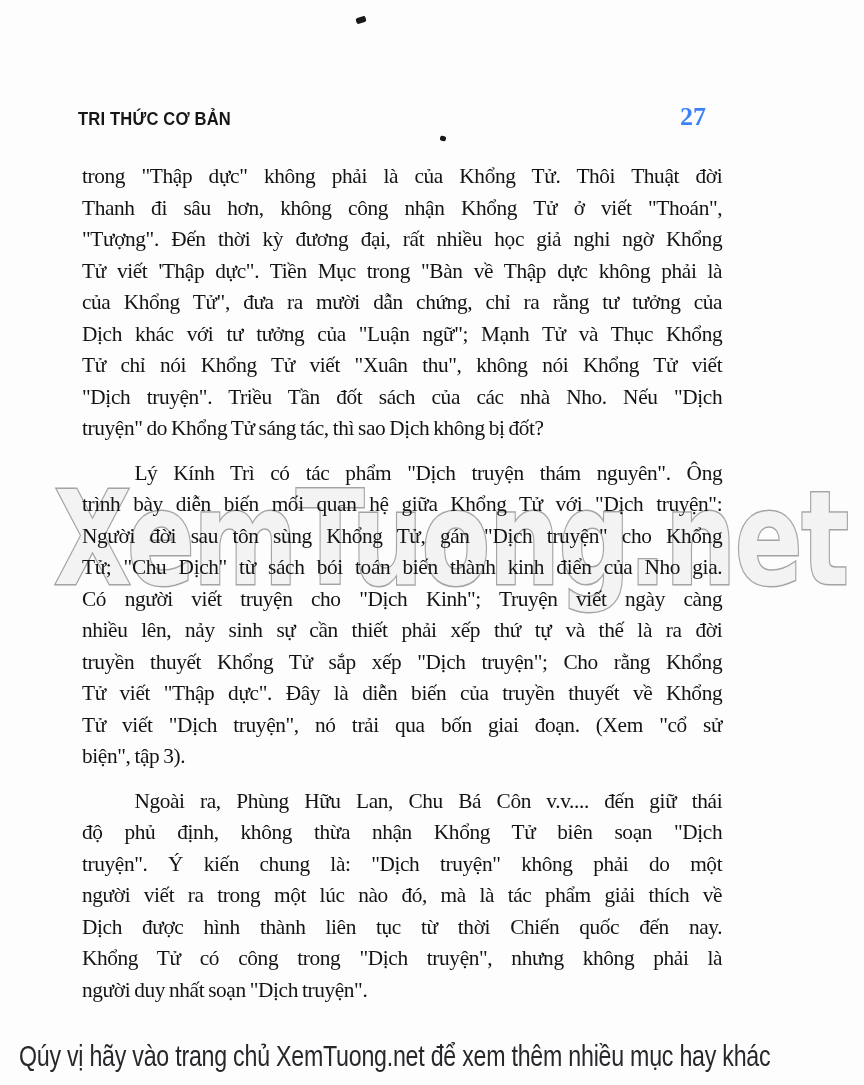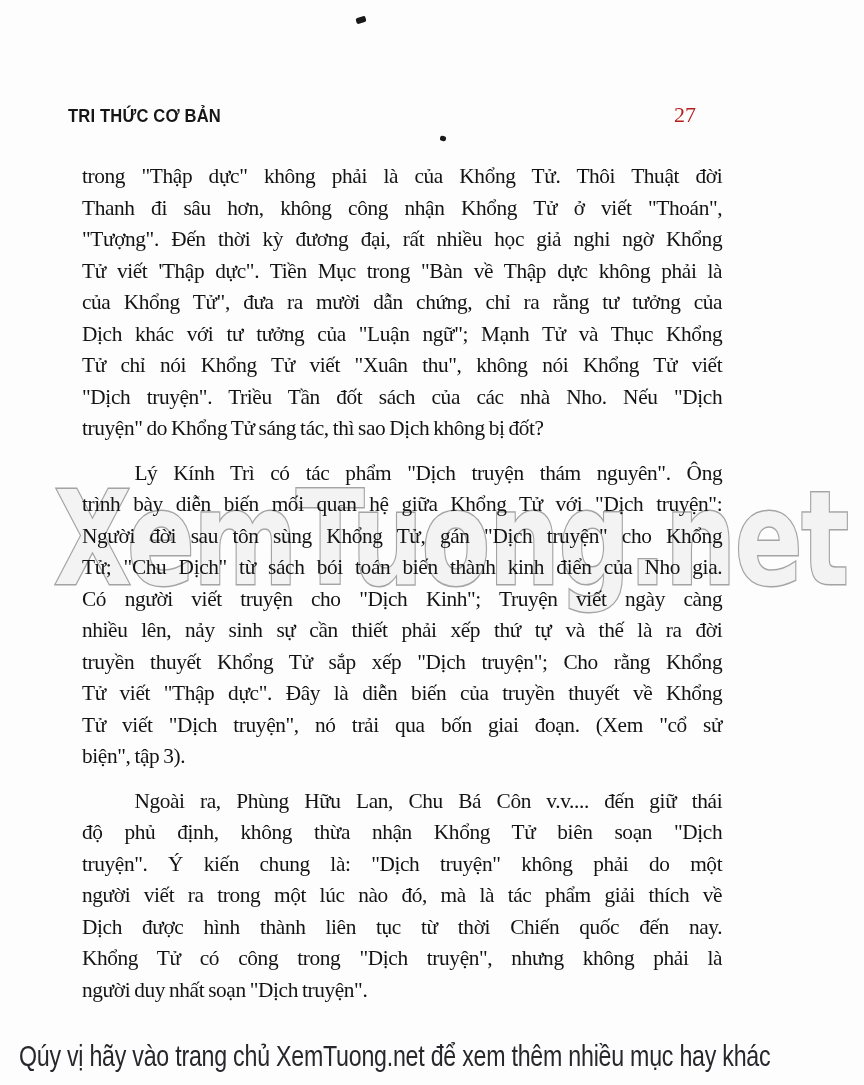--- a/index.html
+++ b/index.html
@@ -5,33 +5,33 @@
   html,body{margin:0;padding:0;background:#ffffff;}
   .page{
     position:relative;
     width:864px;height:1085px;
     background:#fdfdfd;
     overflow:hidden;
     font-family:"Liberation Serif", serif;
   }
   
   .header{
-    position:absolute;left:68px;top:102px;width:628px;
+    position:absolute;left:78px;top:102px;width:628px;
     display:flex;justify-content:space-between;align-items:baseline;
   }
   .running-title{
     font-family:"Liberation Sans", sans-serif;
     font-size:18px;font-weight:600;color:#161616;
     letter-spacing:0.2px;
     transform:scaleX(0.92);transform-origin:left center;
     white-space:nowrap;
   }
   .page-number{
     font-family:"Liberation Serif", serif;
-    font-size:22px;font-weight:normal;color:#b91c1c;
+    font-size:26px;font-weight:bold;color:#3b82f6;
   }
   
   .speck{position:absolute;background:#191919;border-radius:2px;}
   .speck-1{left:356px;top:17px;width:10px;height:6px;transform:rotate(-18deg);}
   .speck-2{left:440px;top:136px;width:6px;height:5px;transform:rotate(10deg);}
   
   .watermark{
     position:absolute;left:54px;top:468px;
     font-family:"DejaVu Sans", sans-serif;
     font-weight:bold;font-size:130px;line-height:1.1;

